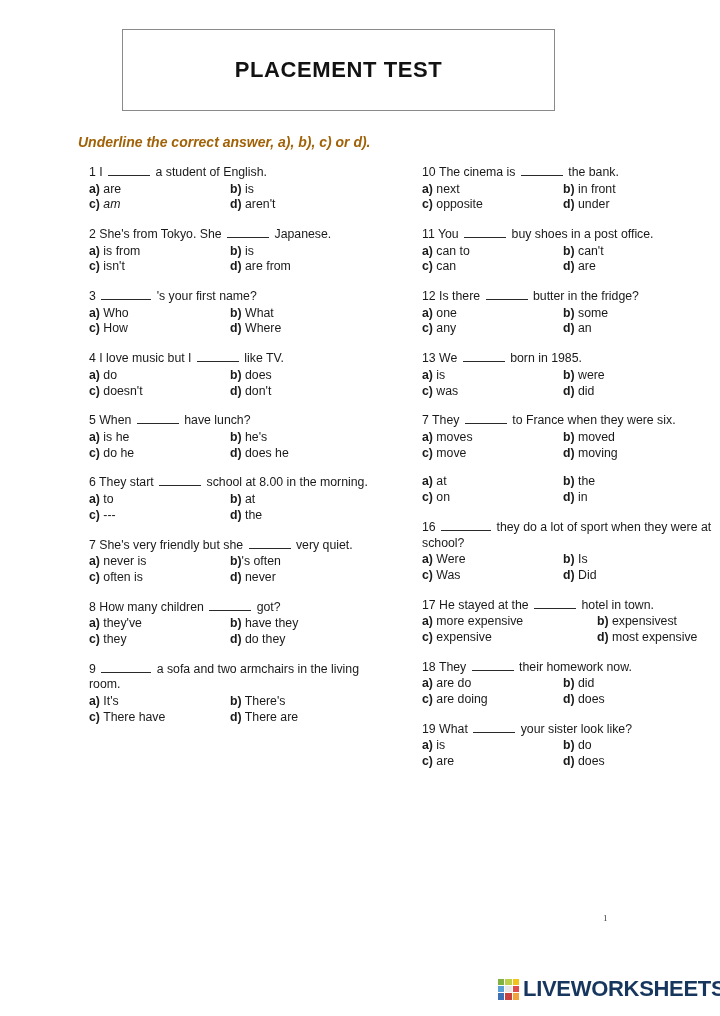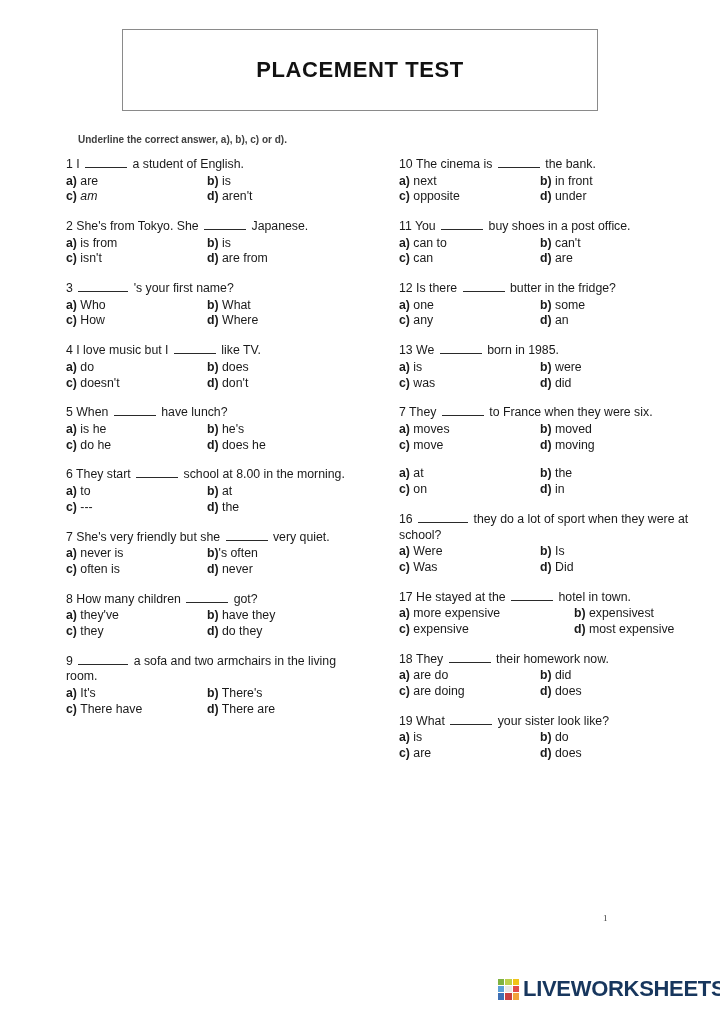--- a/index.html
+++ b/index.html
@@ -22,49 +22,51 @@
     position: absolute;
     inset: 0;
     background: #ffffff;
   }
 
   
   .title-box {
     position: absolute;
     left: 122px;
     top: 29px;
-    width: 476px;
+    width: 433px;
     height: 82px;
     border: 1px solid #8a8a8a;
     box-sizing: border-box;
     display: flex;
     align-items: center;
     justify-content: center;
   }
   .title-text {
     font-size: 22px;
     font-weight: bold;
     letter-spacing: 0.6px;
     color: #121212;
   }
 
   
   .instruction {
     position: absolute;
     left: 78px;
     top: 134px;
-    font-size: 10px;
+    font-size: 14px;
     font-weight: bold;
-    color: #404040;
+    color: #a16207;
+    font-style: italic;
   }
 
   
   .col {
     position: absolute;
-    top: 156px;
+    top: 164px;
+    margin-left: 23px;
   }
   .col-left  { left: 66px;  width: 300px; }
   .col-right { left: 399px; width: 300px; }
 
   .q {
     margin-bottom: 13px;
   }
   .q-stem {
     font-size: 12.3px;
     line-height: 15.5px;

